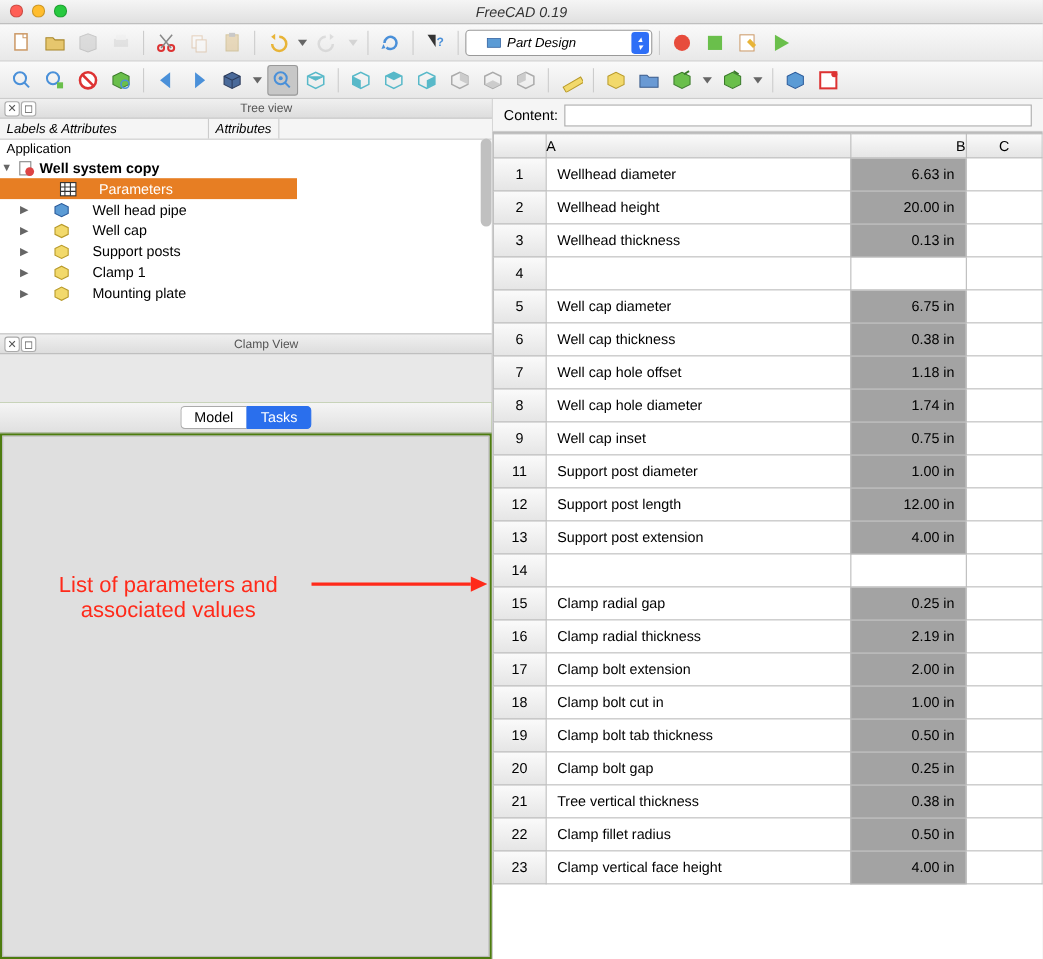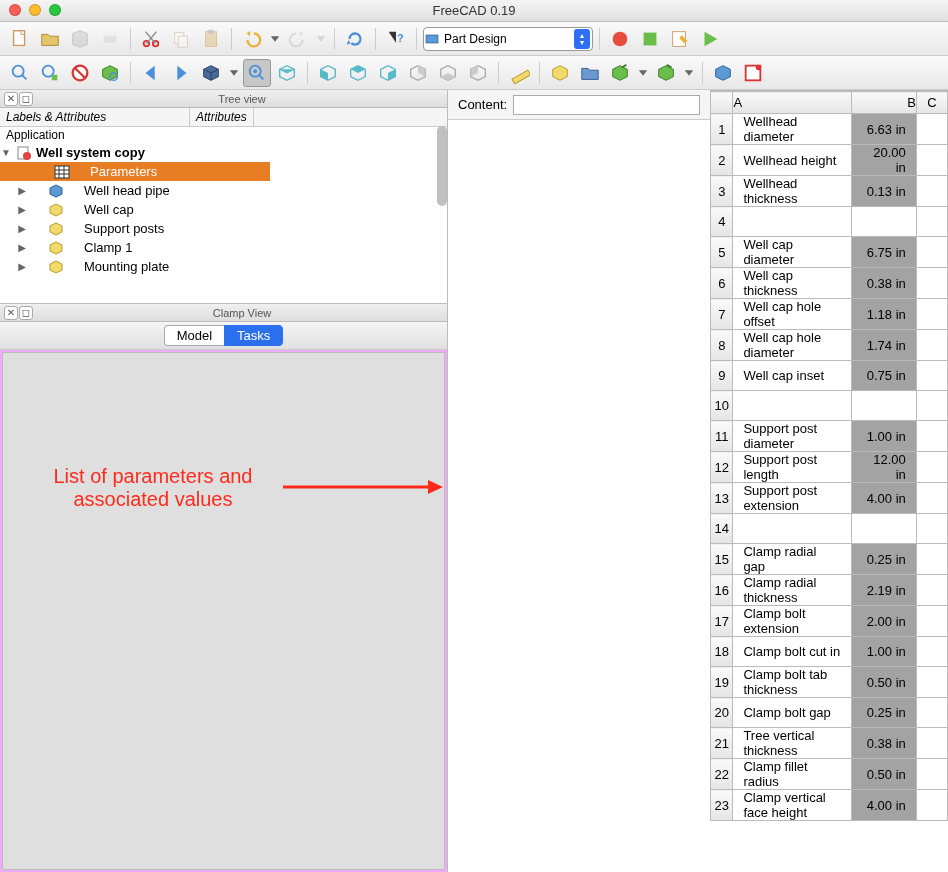--- a/index.html
+++ b/index.html
@@ -5,37 +5,37 @@
   * { box-sizing: border-box; margin: 0; padding: 0; }
   body { font-family: -apple-system, "Helvetica Neue", Arial, sans-serif; font-size: 13px; color: #000; background: #e8e8e8; width: 948px; height: 872px; overflow: hidden; position: relative; }
   
   
   .titlebar { height: 22px; background: linear-gradient(#f5f5f5,#e0e0e0); border-bottom: 1px solid #bbb; position: relative; }
   .traffic-lights { position: absolute; left: 9px; top: 4px; display: flex; gap: 8px; }
   .traffic-light { width: 12px; height: 12px; border-radius: 50%; border: 0.5px solid rgba(0,0,0,0.2); }
   .tl-red { background: #ff5f56; }
   .tl-yellow { background: #ffbd2e; }
   .tl-green { background: #27c93f; }
-  .title-text { position: absolute; left: 50%; transform: translateX(-50%); top: 3px; font-size: 13px; color: #333; }
+  .title-text { position: absolute; left: 50%; transform: translateX(-50%); top: 3px; font-size: 13px; color: #333; font-style: italic; }
 
   
   .toolbar { height: 34px; background: linear-gradient(#fafafa,#e8e8e8); border-bottom: 1px solid #ccc; display: flex; align-items: center; padding: 0 6px; gap: 2px; }
   .toolbar.secondary { height: 34px; }
   .tb-sep { width: 1px; height: 22px; background: #ccc; margin: 0 4px; }
   .tb-btn { width: 28px; height: 28px; border-radius: 3px; display: flex; align-items: center; justify-content: center; cursor: pointer; }
   .tb-btn svg { width: 22px; height: 22px; }
   .tb-btn.active { background: #c7c7c7; border: 1px solid #999; }
-  .wb-select { display: flex; align-items: center; border: 1px solid #999; border-radius: 4px; background: #fff; height: 24px; width: 170px; padding: 0 2px 0 0; gap: 4px; }
+  .wb-select { display: flex; align-items: center; border: 1px solid #999; border-radius: 4px; background: #fff; height: 24px; width: 170px; padding: 0 2px 0 17px; gap: 4px; font-style: italic; }
   .wb-select .sel-text { flex: 1; font-size: 12px; }
   .wb-select .sel-arrows { width: 16px; height: 20px; background: #2e6ff7; border-radius: 3px; display: flex; flex-direction: column; align-items: center; justify-content: center; color: #fff; font-size: 8px; line-height: 7px; }
 
   
   .main { display: flex; height: calc(100% - 22px - 34px - 34px); }
   .left-col { width: 448px; display: flex; flex-direction: column; border-right: 1px solid #bbb; }
-  .right-col { flex: 1; display: flex; flex-direction: row; background: #fff; }
+  .right-col { flex: 1; display: flex; flex-direction: column; background: #fff; }
 
   
   .panel-header { height: 18px; background: linear-gradient(#f0f0f0,#ddd); border-bottom: 1px solid #bbb; display: flex; align-items: center; font-size: 11px; color: #555; }
   .panel-header .close-btns { display:flex; gap:1px; padding: 0 4px; }
   .close-btns span { width: 14px; height: 14px; border: 1px solid #aaa; border-radius: 3px; display:flex; align-items:center; justify-content:center; font-size:10px; background: #fff; }
   .panel-header .pt { flex:1; text-align:center; }
 
   
   .tree-view { height: 196px; background: #fff; border-bottom: 1px solid #bbb; overflow-y: auto; position: relative; }
   .tree-headers { display:flex; font-size: 12px; border-bottom: 1px solid #ccc; background: #f5f5f5; }
@@ -43,21 +43,21 @@
   .tree-headers .th1 { width: 190px; }
   .tree-appl { padding: 1px 6px; font-size: 12px; }
   .tree-row { display:flex; align-items:center; height: 19px; font-size: 13px; }
   .tree-row.bold { font-weight: bold; }
   .tree-row.selected { background: #e77e23; color: #fff; }
   .indent1 { padding-left: 16px; gap: 16px; }
   .tree-arrow { display:inline-block; width:12px; text-align:center; color:#666; font-size:10px; }
   .tree-icon { width:16px; height:16px; margin: 0 4px; display:inline-flex; align-items:center; justify-content:center; }
 
   
-  .combo-view { flex:1; background:#f0abfc; display:flex; flex-direction:column; position:relative; }
+  .combo-view { flex:1; background:#4d7c0f; display:flex; flex-direction:column; position:relative;margin-top:44px; }
   .combo-tabs { display:flex; justify-content:center; padding: 3px 0; background: linear-gradient(#f5f5f5,#e0e0e0); border-bottom:1px solid #ccc; }
   .combo-tabs .tab { padding: 2px 12px; font-size:13px; border:1px solid #aaa; background:#fff; }
   .combo-tabs .tab.first { border-radius: 4px 0 0 4px; border-right:none; }
   .combo-tabs .tab.last { border-radius: 0 4px 4px 0; text-align: center; }
   .combo-tabs .tab.active { background: #2a6fed; color:#fff; border-color:#2a6fed; }
   .combo-body { flex:1; background:#dfdfdf; margin:2px; border:1px solid #bbb; position:relative; }
 
   
   .annotation { position:absolute; color:#ff2a1a; font-size: 20px; font-family: Arial; text-align:center; pointer-events:none; }
 
@@ -444,21 +444,21 @@
         <span>◻</span>
       </div>
       <div class="pt">Clamp View</div>
     </div>
     <div class="combo-view">
       <div class="combo-tabs">
         <div class="tab first">Model</div>
         <div class="tab last active">Tasks</div>
       </div>
       <div class="combo-body">
-        <div class="annotation" style="left:20px; top:112px; width:260px">
+        <div class="annotation" style="left:20px; top:124px; width:260px">
           <span>List of parameters and</span><br>
           <span>associated values</span>
         </div>
         <svg style="position:absolute; left:280px; top:124px;" width="160" height="20">
           <line x1="0" y1="10" x2="145" y2="10" stroke="#ff2a1a" stroke-width="3"></line>
           <path d="M145 3 L160 10 L145 17 z" fill="#ff2a1a"></path>
         </svg>
       </div>
     </div>
   </div>
@@ -527,26 +527,20 @@
               <td class="colB val">1.74 in</td>
               <td class="colC"></td>
             </tr>
             <tr>
               <th class="row-hdr">9</th>
               <td class="colA">Well cap inset</td>
               <td class="colB val">0.75 in</td>
               <td class="colC"></td>
             </tr>
             <tr>
-              <th class="row-hdr">10</th>
-              <td class="colA"></td>
-              <td class="colB"></td>
-              <td class="colC"></td>
-            </tr>
-            <tr>
               <th class="row-hdr">11</th>
               <td class="colA">Support post diameter</td>
               <td class="colB val">1.00 in</td>
               <td class="colC"></td>
             </tr>
             <tr>
               <th class="row-hdr">12</th>
               <td class="colA">Support post length</td>
               <td class="colB val">12.00 in</td>
               <td class="colC"></td>

